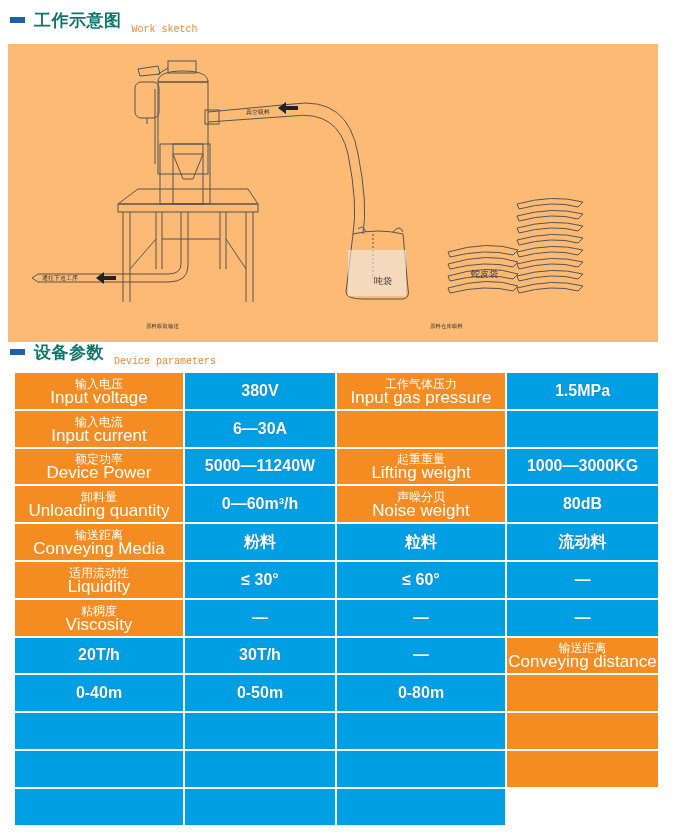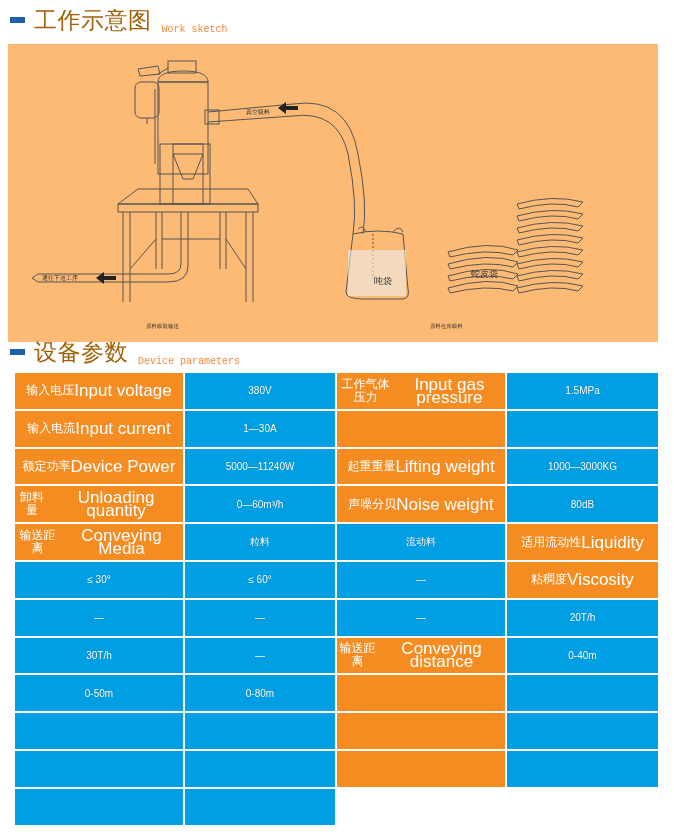--- a/index.html
+++ b/index.html
@@ -1,38 +1,38 @@
 <!DOCTYPE html>
 <html><head>
 <meta charset="utf-8">
 <style>
   * { box-sizing: border-box; margin: 0; padding: 0; }
   html, body { width: 674px; height: 840px; background: #ffffff; overflow: hidden; }
   body { position: relative; font-family: "DejaVu Sans", "Liberation Sans", sans-serif; }
 
   .section-head { position: absolute; left: 10px; display: flex; align-items: center; height: 24px; }
   .section-head .bar { width: 15px; height: 6px; background: #1f5fa8; margin-right: 9px; }
-  .section-head .cn { color: #a16207; font-size: 23px; font-family: "DejaVu Sans", sans-serif; letter-spacing: 0.5px; }
+  .section-head .cn { color: #0f766e; font-size: 17px; font-family: "DejaVu Sans", sans-serif; letter-spacing: 0.5px; font-weight: bold; }
   .section-head .en { color: #f0873a; font-size: 10px; font-family: "Liberation Mono", "DejaVu Sans Mono", monospace; margin-left: 10px; margin-top: 18px; }
   #head-sketch { top: 8px; }
   #head-params { top: 340px; }
 
   .sketch { position: absolute; left: 8px; top: 44px; width: 650px; height: 298px; background: #fdba74; }
   .sketch svg { width: 100%; height: 100%; display: block; }
   .sk-text { font-family: "DejaVu Sans", sans-serif; fill: #333; }
 
   .params { position: absolute; left: 15px; top: 373px; width: 641px;
             display: grid; grid-template-columns: 168px 150px 168px 151px; gap: 2px;
             grid-auto-rows: 35.8px; background: #ffffff; }
-  .cell { display: flex; align-items: center; justify-content: center; text-align: center; color: #ffffff; }
+  .cell { display: flex; flex-direction: column; align-items: center; justify-content: center; text-align: center; color: #ffffff; }
   .cell.label { background: #f58c22; }
   .cell.value { background: #009fe3; }
   .cell .zh { font-size: 12px; line-height: 13px; }
   .cell .en { font-size: 17px; line-height: 13px; font-family: Liberation Sans, sans-serif; }
-  .cell .val { font-size: 10px; font-weight: normal; font-family: "Liberation Sans", sans-serif; text-shadow: 0 0 1px rgba(0,0,0,0.35); }
+  .cell .val { font-size: 16px; font-weight: bold; font-family: "Liberation Sans", sans-serif; text-shadow: 0 0 1px rgba(0,0,0,0.35); }
 </style>
 </head>
 <body>
 
 <div class="section-head" id="head-sketch">
   <span class="bar"></span>
   <span class="cn">工作示意图</span>
   <span class="en">Work sketch</span>
 </div>
 
@@ -130,21 +130,21 @@
       <span class="en">Input gas pressure</span>
     </div>
     <div class="cell value">
       <span class="val">1.5MPa</span>
     </div>
     <div class="cell label">
       <span class="zh">输入电流</span>
       <span class="en">Input current</span>
     </div>
     <div class="cell value">
-      <span class="val">1—30A</span>
+      <span class="val">6—30A</span>
     </div>
     <div class="cell label">
       <span class="zh"></span>
       <span class="en"></span>
     </div>
     <div class="cell value">
       <span class="val"></span>
     </div>
     <div class="cell label">
       <span class="zh">额定功率</span>
@@ -172,20 +172,23 @@
       <span class="en">Noise weight</span>
     </div>
     <div class="cell value">
       <span class="val">80dB</span>
     </div>
     <div class="cell label">
       <span class="zh">输送距离</span>
       <span class="en">Conveying Media</span>
     </div>
     <div class="cell value">
+      <span class="val">粉料</span>
+    </div>
+    <div class="cell value">
       <span class="val">粒料</span>
     </div>
     <div class="cell value">
       <span class="val">流动料</span>
     </div>
     <div class="cell label">
       <span class="zh">适用流动性</span>
       <span class="en">Liquidity</span>
     </div>
     <div class="cell value">

